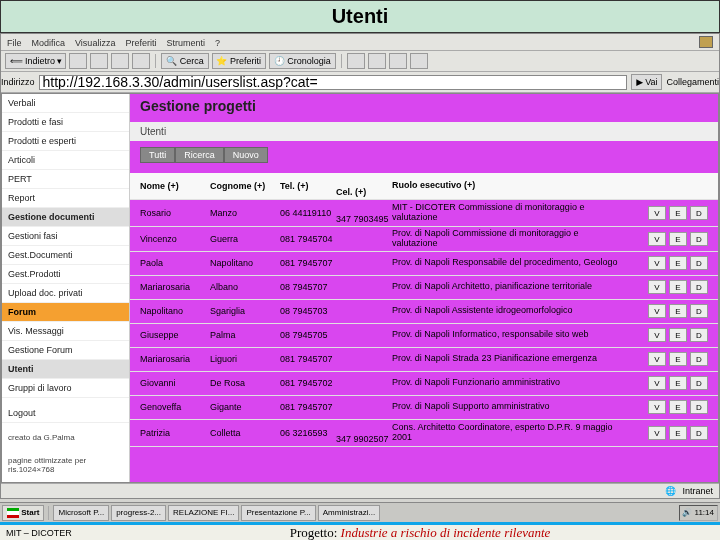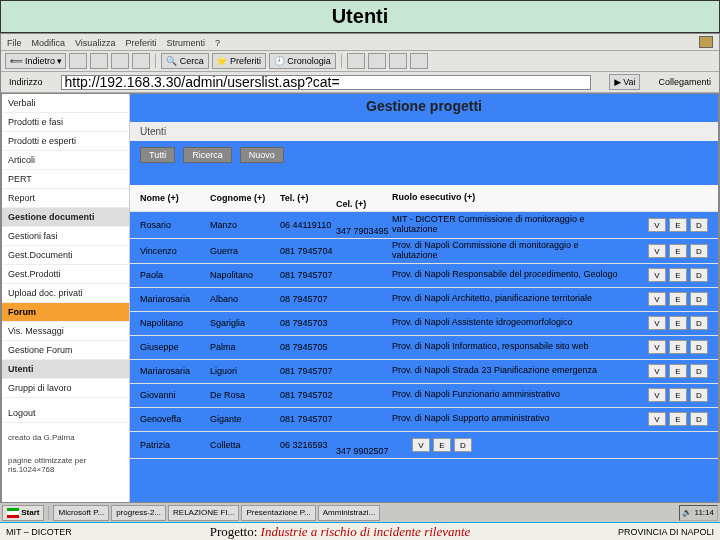--- a/index.html
+++ b/index.html
@@ -5,50 +5,50 @@
   * { box-sizing: border-box; margin: 0; padding: 0; }
   body { font-family: Arial, sans-serif; font-size: 10px; background: #d4d4d0; width: 720px; height: 540px; overflow: hidden; position: relative; }
   .slide-title { background: #c8e6d4; border: 1px solid #333; text-align: center; font-size: 20px; font-weight: bold; padding: 4px 0; }
   .browser-chrome { background: #e4e4e0; border: 1px solid #888; }
   .menubar { display: flex; gap: 10px; padding: 2px 6px; font-size: 9px; color: #333; border-bottom: 1px solid #aaa; align-items: flex-end; }
   .menubar .spacer { flex: 1; }
   .win-icon { width: 14px; height: 12px; background: #c0a050; border: 1px solid #666; }
   .toolbar { display: flex; gap: 3px; padding: 2px 4px; border-bottom: 1px solid #aaa; align-items: center; font-size: 9px; }
   .tbtn { width: 18px; height: 16px; background: #ddd; border: 1px solid #999; display: inline-block; }
   .tbtn-wide { padding: 0 4px; height: 16px; background: #ddd; border: 1px solid #999; display: inline-flex; align-items: center; gap: 2px; font-size: 9px; }
-  .addrbar { display: flex; padding: 2px 8px; border-bottom: 1px solid #aaa; align-items: center; gap: 18px; font-size: 9px; }
+  .addrbar { display: flex; padding: 2px 0; border-bottom: 1px solid #aaa; align-items: center; gap: 4px; font-size: 9px; }
   .addr-input { flex: 1; background: #fff; border: 1px solid #888; padding: 1px 3px; height: 15px; font-size: 14px; }
-  .content-area { background: #3b82f6; display: flex; height: 448px; border: 1px solid #888; }
+  .content-area { background: #d946ef; display: flex; height: 390px; border: 1px solid #888; }
   .sidebar { width: 128px; background: #fff; border-right: 1px solid #ccc; }
   .side-item { padding: 4px 6px; font-size: 9px; color: #222; border-bottom: 1px solid #eee; cursor: pointer; background: #fff; }
   .side-item.hl { background: #f5a030; color: #000; font-weight: bold; }
   .side-item.sel { background: #ddd; font-weight: bold; }
   .side-footer { font-size: 8px; color: #444; padding: 4px 6px; margin-top: 6px; }
   .main { flex: 1; padding: 0; overflow: hidden; }
-  .page-h1 { font-size: 14px; font-weight: bold; padding: 4px 10px; color: #222; text-align: center; }
+  .page-h1 { font-size: 14px; font-weight: bold; padding: 4px 10px; color: #222; }
   .crumb-bar { background: #eee; padding: 4px 10px; font-size: 10px; color: #444; margin: 4px 0; }
-  .tab-row { display: flex; gap: 8px; padding: 2px 10px; margin-bottom: 20px; }
+  .tab-row { display: flex; gap: 0; padding: 2px 10px; margin-bottom: 8px; }
   .xtab { background: #888; color: #fff; padding: 2px 8px; font-size: 9px; border: 1px solid #666; cursor: pointer; }
   .thead, .trow { display: flex; align-items: center; padding: 2px 10px; border-bottom: 1px solid #e0e0e0; font-size: 9px; min-height: 24px; }
   .thead { font-weight: bold; background: #f8f8f8; }
   .col-nome { width: 70px; }
   .col-cog { width: 70px; }
   .col-tel { width: 56px; }
   .col-cel { width: 56px; margin-top: 12px; }
   .col-ruolo { flex: 1; padding-right: 4px; line-height: 1.1; }
   .col-btns { width: 80px; display: flex; gap: 3px; justify-content: flex-end; }
   .abtn { width: 18px; height: 14px; background: #eee; border: 1px solid #999; font-size: 8px; text-align: center; line-height: 13px; cursor: pointer; }
   .statusbar { display: flex; padding: 2px 6px; background: #e4e4e0; border-top: 1px solid #aaa; font-size: 9px; align-items: center; gap: 6px; }
   .statusbar .spacer { flex: 1; }
   .taskbar { position: absolute; bottom: 18px; left: 0; right: 0; height: 20px; background: #c8c8c4; border-top: 1px solid #888; display: flex; align-items: center; padding: 0 2px; gap: 2px; font-size: 8px; }
   .taskbtn { background: #ddd; border: 1px solid #999; padding: 1px 4px; height: 16px; display: flex; align-items: center; white-space: nowrap; overflow: hidden; max-width: 86px; font-size: 8px; cursor: pointer; }
   .startbtn { font-weight: bold; background: #e0e0dc; }
   .taskbar .spacer { flex: 1; }
   .tray { display: flex; gap: 2px; align-items: center; border: 1px inset #aaa; padding: 0 3px; height: 16px; }
-  .footer-bar { position: absolute; bottom: 0; left: 0; right: 0; height: 18px; background: #f0f0e8; border-top: 1px solid #0ea5e9; display: flex; align-items: center; font-size: 9px; padding: 0 6px; }
+  .footer-bar { position: absolute; bottom: 0; left: 0; right: 0; height: 18px; background: #f0f0e8; border-top: 3px solid #0ea5e9; display: flex; align-items: center; font-size: 9px; padding: 0 6px; }
   .footer-left { flex: 0 0 120px; }
   .footer-center { flex: 1; text-align: center; color: #b00; font-style: italic; font-family: "Times New Roman", serif; font-size: 13px; }
   .footer-center .lbl { color: #000; font-style: normal; }
   .footer-right { flex: 0 0 160px; text-align: right; }
   .starflag { display:inline-block; width:12px; height:10px; background:linear-gradient(to bottom,#0a0 33%,#fff 33%,#fff 66%,#c00 66%);}
   .sep { width: 1px; height: 14px; background: #aaa; margin: 0 2px; }
 </style>
 </head>
 <body>
 
@@ -235,20 +235,21 @@
               <span class="abtn">V</span>
               <span class="abtn">E</span>
               <span class="abtn">D</span>
             </div>
           </div>
           <div class="trow">
             <div class="col-nome">Patrizia</div>
             <div class="col-cog">Colletta</div>
             <div class="col-tel">06 3216593</div>
             <div class="col-cel">347 9902507</div>
+            <div class="col-ruolo">Cons. Architetto Coordinatore, esperto D.P.R. 9 maggio 2001</div>
             <div class="col-btns">
               <span class="abtn">V</span>
               <span class="abtn">E</span>
               <span class="abtn">D</span>
             </div>
           </div>
         </div>
     </div>
   </div>
 
@@ -274,14 +275,13 @@
     <span>11:14</span>
   </span>
 </div>
 
 <div class="footer-bar">
   <div class="footer-left">MIT – DICOTER</div>
   <div class="footer-center">
     <span class="lbl">Progetto:</span>
     <span>Industrie a rischio di incidente rilevante</span>
   </div>
-  <div class="footer-right">PROVINCIA DI NAPOLI</div>
 </div>
 
 </body></html>

